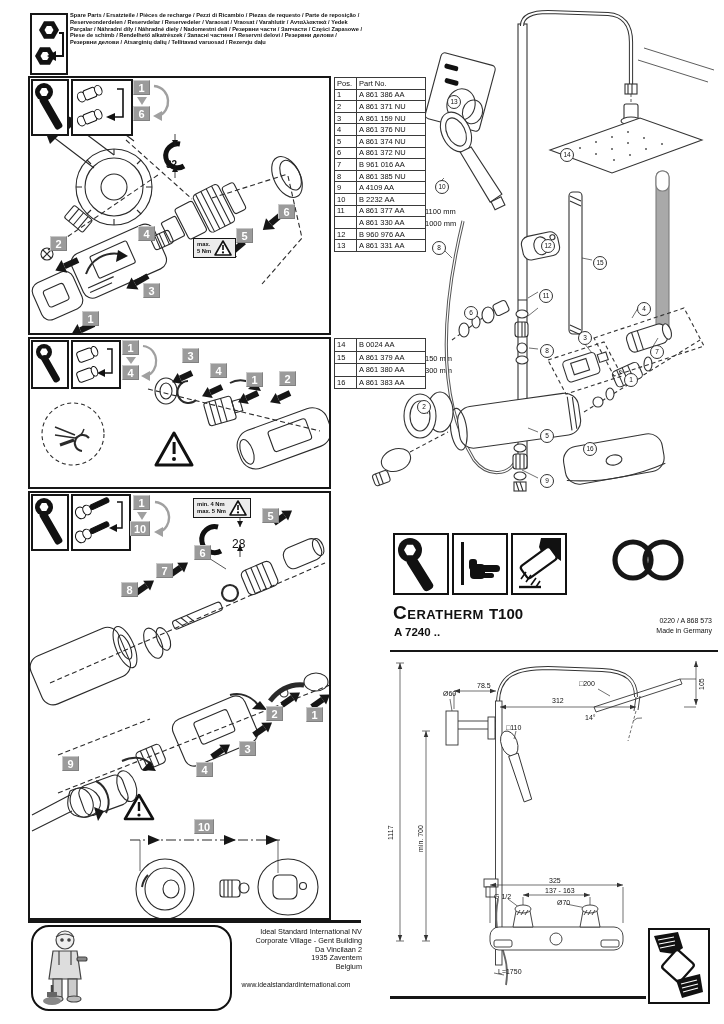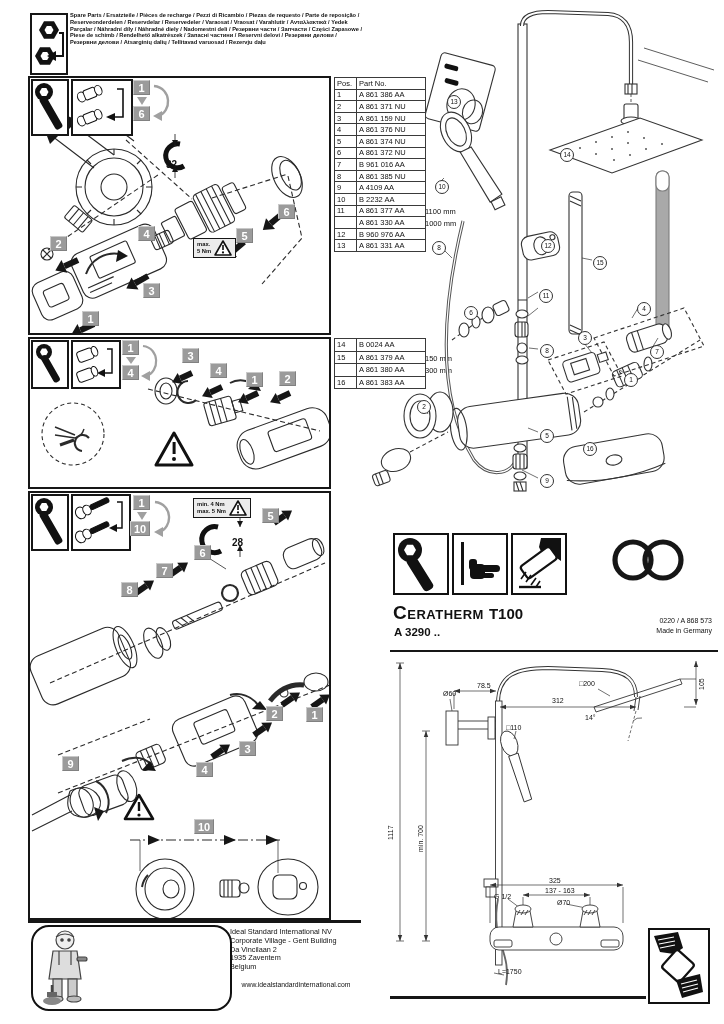--- a/index.html
+++ b/index.html
@@ -30,21 +30,21 @@
   .hdr td{font-weight:normal;}
   .ibox{position:absolute;width:56px;height:62px;border:2.5px solid #111;box-sizing:border-box;background:#fff;}
   .series-wrap{position:absolute;left:393px;top:602px;display:flex;align-items:baseline;gap:5px;}
   .series{font-variant:small-caps;font-weight:bold;font-size:19px;letter-spacing:.5px;}
   .series-sfx{font-weight:bold;font-size:15px;}
   .model{position:absolute;left:394px;top:626px;font-weight:bold;font-size:11.5px;}
   .logo-text{position:absolute;left:563px;top:580px;width:155px;font-size:22.5px;color:#161616;text-align:center;}
   .code{position:absolute;left:590px;top:616px;width:122px;font-size:7px;line-height:9.5px;text-align:right;}
   .mascot-box{position:absolute;left:31px;top:925px;width:201px;height:86px;border:2.5px solid #111;
               border-radius:18px;box-sizing:border-box;background:#fff;}
-  .addr{position:absolute;left:230px;top:928px;width:132px;font-size:7.3px;line-height:8.8px;text-align:left;}
+  .addr{position:absolute;left:230px;top:928px;width:132px;font-size:7.3px;line-height:8.8px;text-align:right;}
   .web{position:absolute;left:230px;top:981px;width:132px;font-size:6.8px;text-align:center;}
   svg{display:block;}
 </style>
 </head>
 <body>
 
 <div class="page">
 
   <div class="toolbox" style="left:30px;top:13px;width:38px;height:62px">
     <svg width="34" height="58" viewBox="0 0 34 58">
@@ -523,21 +523,21 @@
     <svg width="18" height="16" viewBox="0 0 18 16">
       <polygon points="9,1 17,15 1,15" fill="#fff" stroke="#111" stroke-width="1.6" stroke-linejoin="round"></polygon>
       <rect x="8.2" y="5" width="1.6" height="5" fill="#111"></rect>
         <circle cx="9" cy="12.4" r="1.1" fill="#111"></circle>
     </svg>
   </div>
   <div class="badge" style="left:262px;top:508px">5</div>
   <div class="badge" style="left:194px;top:545px">6</div>
   <div class="badge" style="left:156px;top:563px">7</div>
   <div class="badge" style="left:121px;top:582px">8</div>
-  <div class="dim" style="left:232px;top:537px;font-weight:bold;font-size:10px">28</div>
+  <div class="dim" style="left:232px;top:537px;font-weight:normal;font-size:12px">28</div>
   <div class="badge" style="left:266px;top:706px">2</div>
   <div class="badge" style="left:306px;top:707px">1</div>
   <div class="badge" style="left:239px;top:741px">3</div>
   <div class="badge" style="left:196px;top:762px">4</div>
   <div class="badge" style="left:62px;top:756px">9</div>
   <div class="badge" style="left:194px;top:819px;min-width:20px">10</div>
 
   <svg class="abs" style="left:352px;top:8px" width="372" height="522" viewBox="0 0 372 522">
     <g stroke="#333" fill="none" stroke-width="1.1">
       <g transform="rotate(15 108 85)">
@@ -696,21 +696,21 @@
     </svg>
   </div>
   <svg class="abs" style="left:600px;top:536px" width="100" height="48" viewBox="0 0 100 48">
     <circle cx="33" cy="24" r="18" fill="none" stroke="#161616" stroke-width="5.2"></circle>
     <circle cx="63" cy="24" r="18" fill="none" stroke="#161616" stroke-width="5.2"></circle>
   </svg>
   <div class="series-wrap">
     <span class="series">Ceratherm</span>
     <span class="series-sfx">T100</span>
   </div>
-  <div class="model">A 3290 ..</div>
+  <div class="model">A 7240 ..</div>
   <div class="code">
     <div>0220 / A 868 573</div>
     <div>Made in Germany</div>
   </div>
   <div class="rule" style="left:390px;top:650px;width:328px;height:2px"></div>
 
   <svg class="abs" style="left:390px;top:655px" width="330" height="345" viewBox="0 0 330 345">
     <g stroke="#333" fill="none" stroke-width=".9">
       <path d="M108 48 C108 20 126 13 158 13 L212 15 C238 16 246 26 246 42" stroke-width="3.8"></path>
       <path d="M108 48 C108 20 126 13 158 13 L212 15 C238 16 246 26 246 42" stroke="#fff" stroke-width="2"></path>

